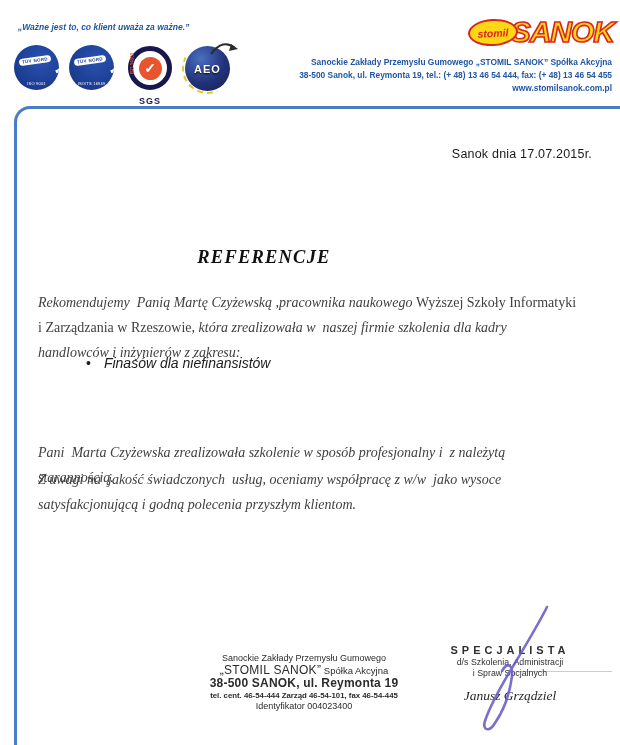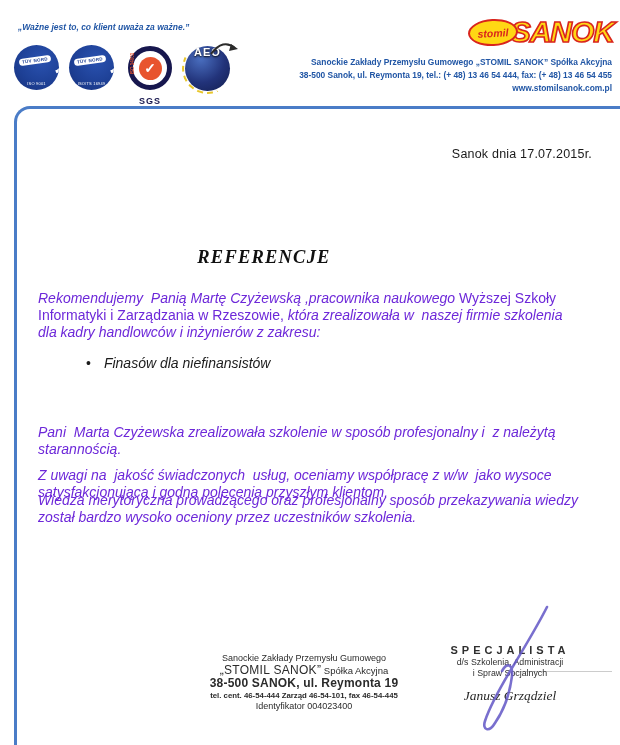--- a/index.html
+++ b/index.html
@@ -49,21 +49,21 @@
     position:absolute; left:-2px; top:16px; font-size:4.5px; font-weight:bold; color:#e8542e;
     transform:rotate(-90deg); transform-origin:center;
   }
   .sgs-name {
     display:inline-block; margin-top:0px; font-size:9px; font-weight:bold; color:#17174e;
     letter-spacing:1px; border-bottom:1.5px solid #17174e; line-height:10px;
   }
   .aeo {
     position:relative; width:45px; height:45px; border-radius:50%; margin-top:1px;
     background:radial-gradient(circle at 35% 28%, #4a6fc0 0%, #22337a 55%, #121d4e 100%);
-    display:flex; align-items:flex-start; justify-content:center;
+    display:flex; align-items:center; justify-content:center;
   }
   .aeo-dash {
     position:absolute; inset:-3px; border-radius:50%;
     border:2px dashed #e8c62a;
     clip-path:polygon(0 25%, 0 100%, 75% 100%, 10% 30%);
   }
   .aeo-label { color:#fff; font-weight:bold; font-size:11px; letter-spacing:1px; text-shadow:0 1px 2px #000; }
   .aeo-arrow { position:absolute; top:-6px; right:-9px; }
   
   .brand { position:absolute; top:17px; right:6px; display:flex; align-items:center; }
@@ -92,22 +92,23 @@
   }
   
   .date-line { position:absolute; top:147px; right:28px; font-size:12.5px; color:#1a1a1a; letter-spacing:.2px; }
   .title {
     position:absolute; top:247px; left:0; width:528px; text-align:center;
     font-family:"Liberation Serif", serif; font-weight:bold; font-style:italic;
     font-size:18.5px; letter-spacing:1.2px; color:#101010;
   }
   .para {
     position:absolute; left:38px; width:540px;
-    font-size:14px; line-height:17px; font-style:italic; color:#6d28d9;
+    font-size:14px; line-height:25px; font-style:italic; color:#404040;
     white-space:pre-wrap;
+    font-family:Liberation Serif, serif;
   }
   .para .upright { font-style:normal; }
   .p1 { top:290px; }
   .bullet-row { position:absolute; left:86px; top:355px; font-size:14px; font-style:italic; color:#1c1c1c; display:flex; }
   .bullet-dot { font-style:normal; margin-right:13px; }
   .p2 { top:390px; }
   .p3 { top:467px; }
   
   .stamp { position:absolute; left:204px; top:653px; width:200px; text-align:center; color:#2b2b2b; }
   .stamp .s1 { font-size:9px; line-height:11px; }
@@ -182,21 +183,20 @@
 
   <div class="para p1"><span>Rekomendujemy  Panią Martę Czyżewską ,pracownika naukowego </span><span class="upright">Wyższej Szkoły Informatyki i Zarządzania w Rzeszowie, </span><span>która zrealizowała w  naszej firmie szkolenia dla kadry handlowców i inżynierów z zakresu:</span></div>
 
   <div class="bullet-row">
     <span class="bullet-dot">•</span>
     <span>Finasów dla niefinansistów</span>
   </div>
 
   <div class="para p2">
     <div>Pani  Marta Czyżewska zrealizowała szkolenie w sposób profesjonalny i  z należytą starannością.</div>
-    <div>Wiedza merytoryczna prowadzącego oraz profesjonalny sposób przekazywania wiedzy został bardzo wysoko oceniony przez uczestników szkolenia.</div>
   </div>
 
   <div class="para p3">Z uwagi na  jakość świadczonych  usług, oceniamy współpracę z w/w  jako wysoce satysfakcjonującą i godną polecenia przyszłym klientom.</div>
 
   <div class="stamp">
     <div class="s1">Sanockie Zakłady Przemysłu Gumowego</div>
     <div class="s2"><span class="big">„STOMIL SANOK”</span><span> Spółka Akcyjna</span></div>
     <div class="s3">38-500 SANOK, ul. Reymonta 19</div>
     <div class="s4">tel. cent. 46-54-444 Zarząd 46-54-101, fax 46-54-445</div>
     <div class="s5">Identyfikator 004023400</div>

